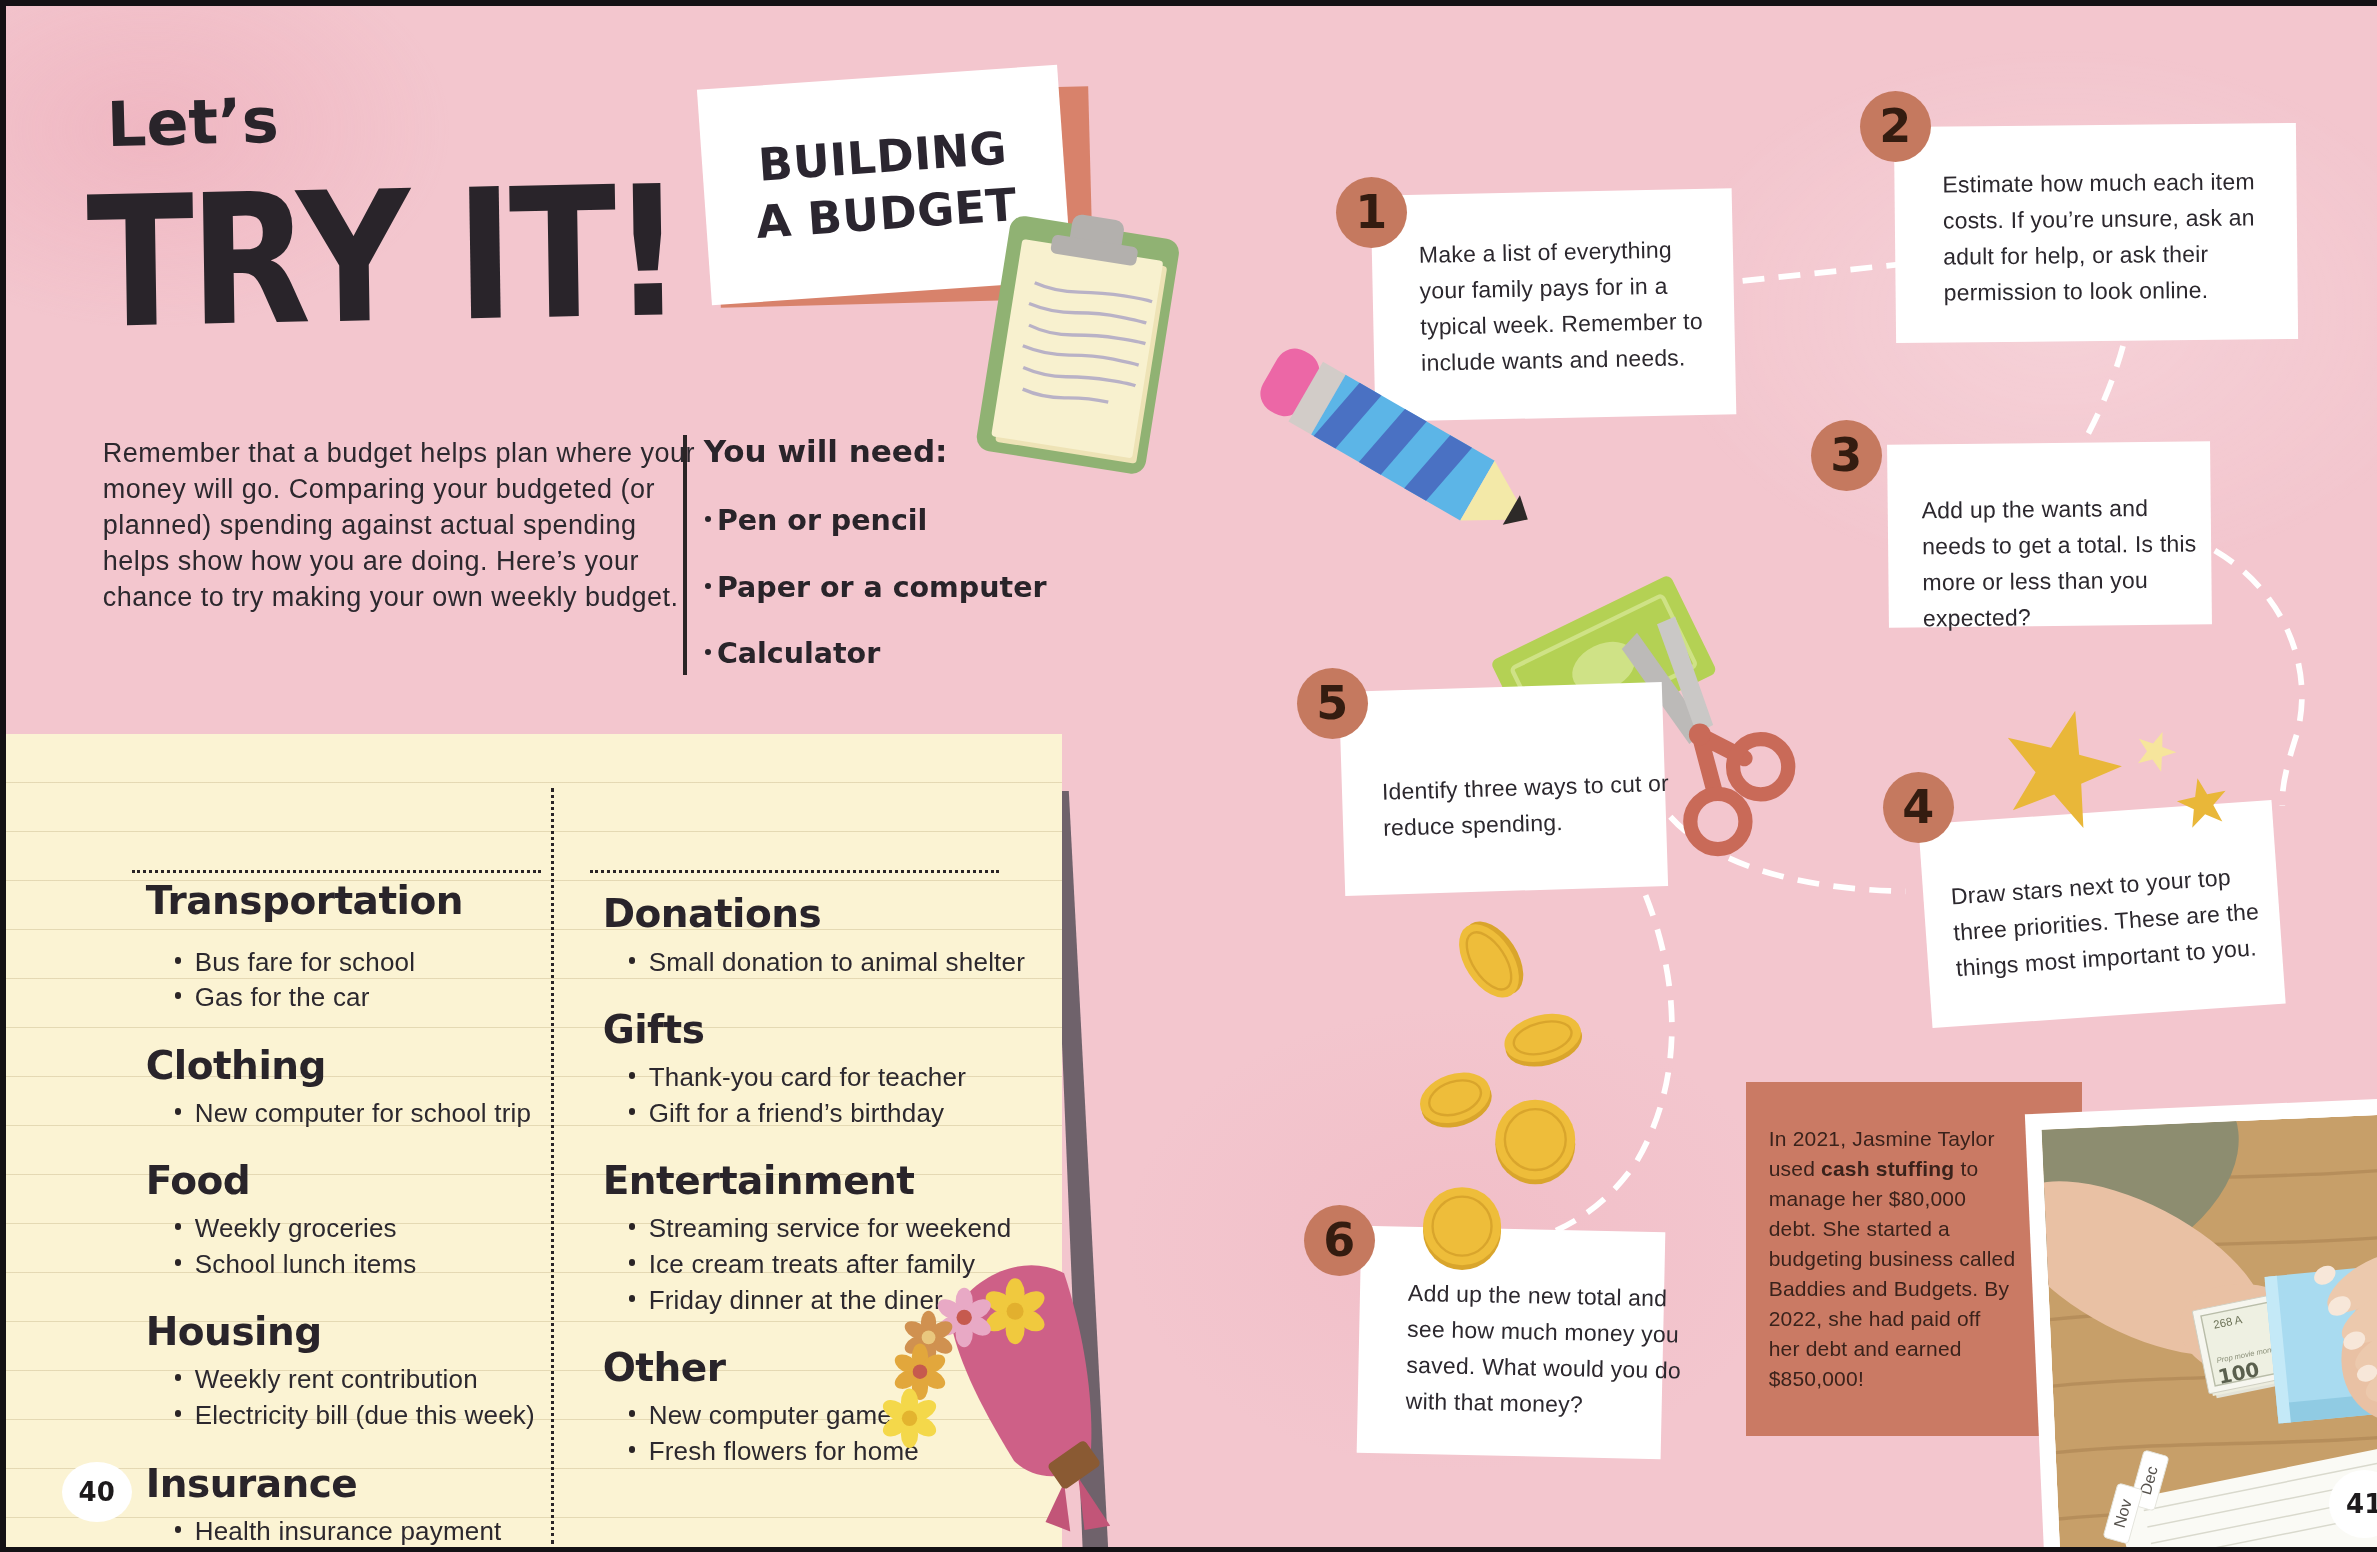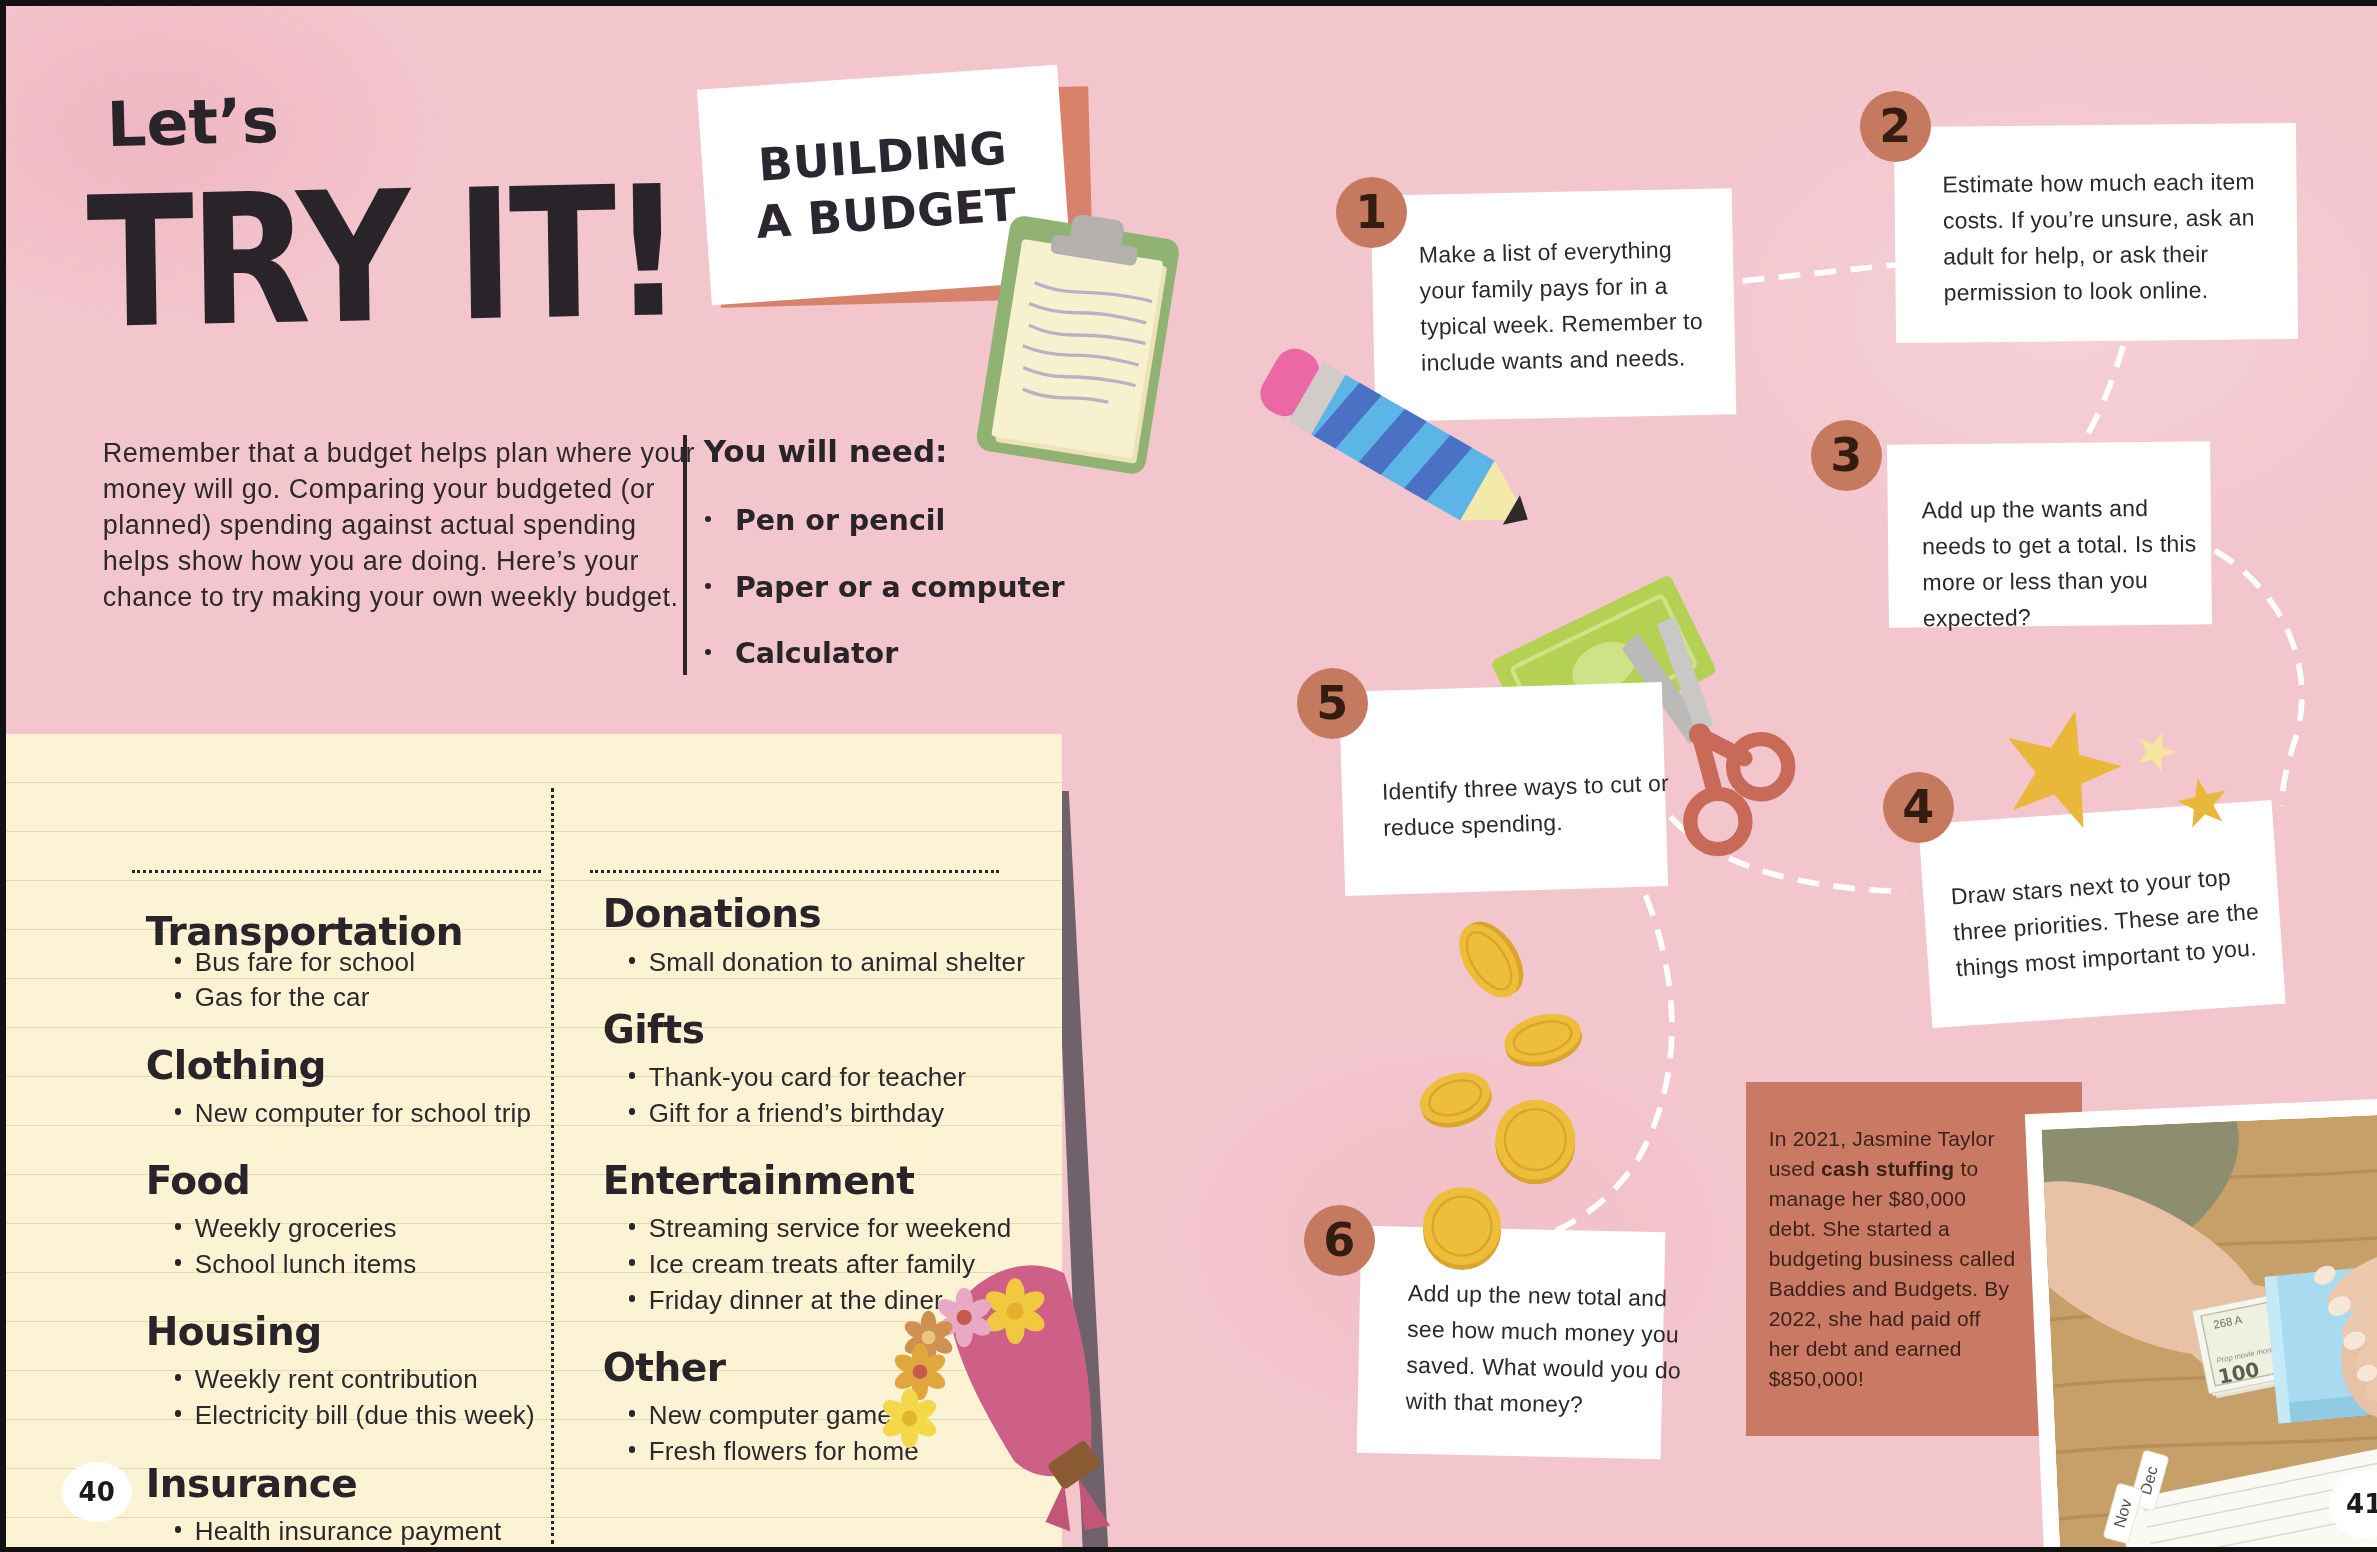--- a/index.html
+++ b/index.html
@@ -21,21 +21,21 @@
   .bigtitle{left:80px;top:167px;font-size:157px;letter-spacing:-4.8px;line-height:1;
             transform:scaleY(1.15) rotate(-1deg);transform-origin:left top}
   .salmon-card{left:712px;top:85px;width:373px;height:212px;background:#d8826b;transform:rotate(-1.5deg);z-index:1}
   .build-card{left:698px;top:71px;width:361px;height:216px;background:#ffffff;transform:rotate(-4deg);
               display:flex;flex-direction:column;align-items:center;justify-content:center;z-index:2}
   .build-card div{font-family:"DejaVu Sans",sans-serif;font-weight:bold;font-size:45px;line-height:57px;
                   letter-spacing:0.5px;color:#2b2630}
   .intro{left:97px;top:429px;width:604px;font-size:27px;line-height:36px;letter-spacing:0.5px}
   .vline{left:677px;top:429px;width:4.3px;height:240px;background:#2a2426}
   .ywn-title{left:698px;top:427px;font-size:31px}
-  .ywn-row{display:flex;gap:24px;font-family:"DejaVu Sans",sans-serif;font-weight:bold;
+  .ywn-row{display:flex;gap:6px;font-family:"DejaVu Sans",sans-serif;font-weight:bold;
            font-size:28.5px;color:#29242a}
   .ywn-row .dot{width:6.2px;height:6.2px;border-radius:50%;background:#29242a;margin-top:12.4px;flex:none}
 
   
   .pad{left:-7.1px;top:728px;width:1063px;height:830px;background:#fbf3d3;z-index:5;
        background-image:repeating-linear-gradient(to bottom, transparent 0 48px, rgba(176,156,106,.30) 48px 49px)}
   .sliver{left:1046px;top:785px;width:57px;height:768px;background:#6f626b;z-index:4;
           clip-path:polygon(0 0,30% 0,100% 100%,55% 100%)}
   .col-h{font-size:88px;letter-spacing:-1.4px;z-index:6}
   .sec-h{font-size:39px;letter-spacing:-0.5px;z-index:6}
@@ -98,21 +98,21 @@
   <div class="abs ywn-row" style="left:699px;top:631px">
     <span class="dot"></span>
     <span>Calculator</span>
     </div>
 
   <div class="abs sliver"></div>
   <div class="abs pad"></div>
   <div class="abs vdot"></div>
 
   <div class="abs dotline" style="left:126px;top:864px"></div>
-  <div class="abs marker sec-h" style="left:140px;top:903px">Transportation</div>
+  <div class="abs marker sec-h" style="left:140px;top:872px">Transportation</div>
   <div class="abs bullet-row" style="left:169px;top:941px">
       <span class="dot"></span>
       <span>Bus fare for school</span>
     </div>
   <div class="abs bullet-row" style="left:169px;top:976px">
       <span class="dot"></span>
       <span>Gas for the car</span>
     </div>
   <div class="abs marker sec-h" style="left:140px;top:1037px">Clothing</div>
   <div class="abs bullet-row" style="left:169px;top:1092px">

